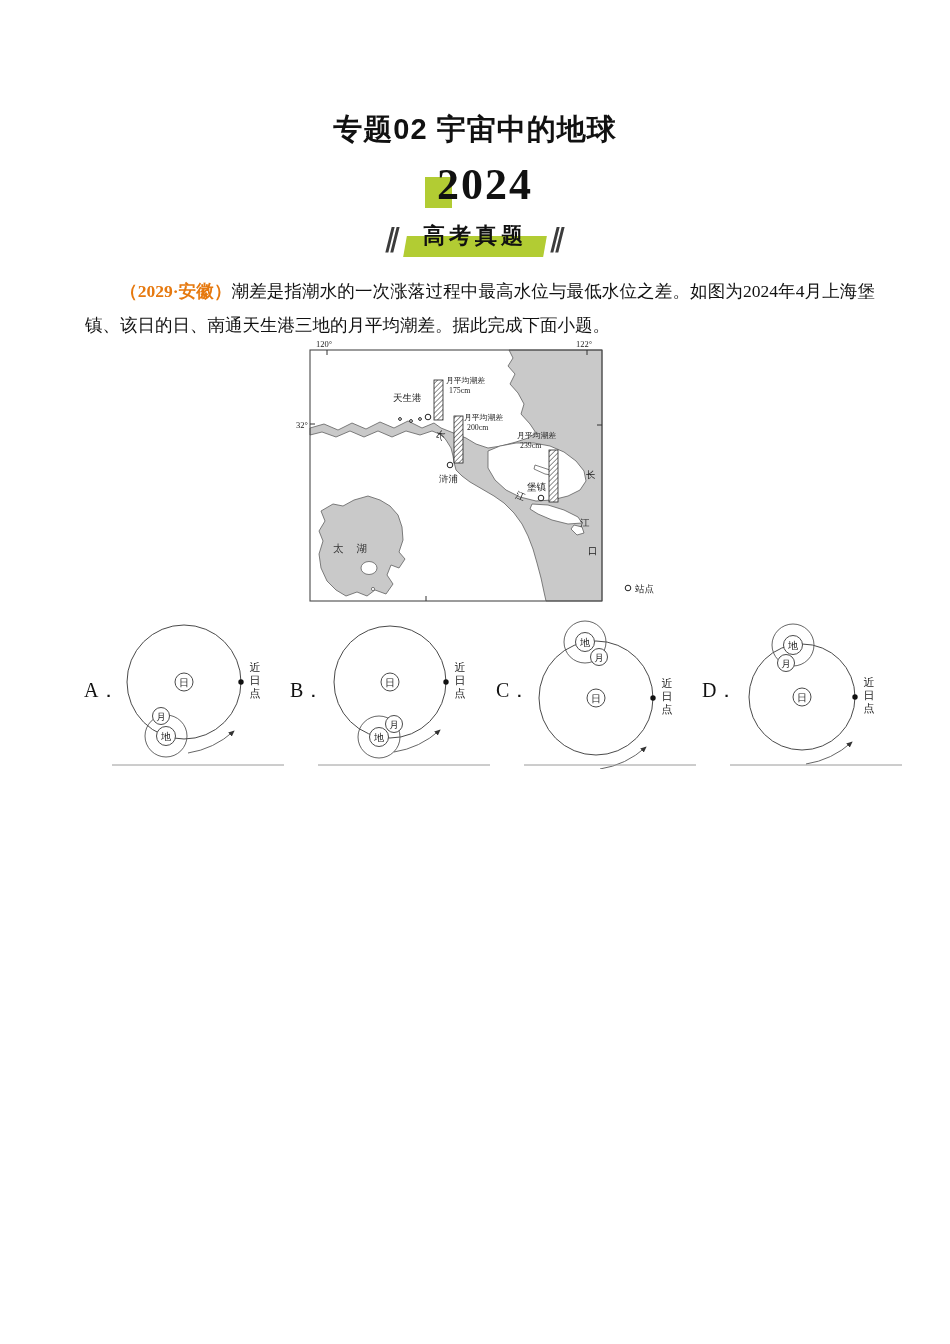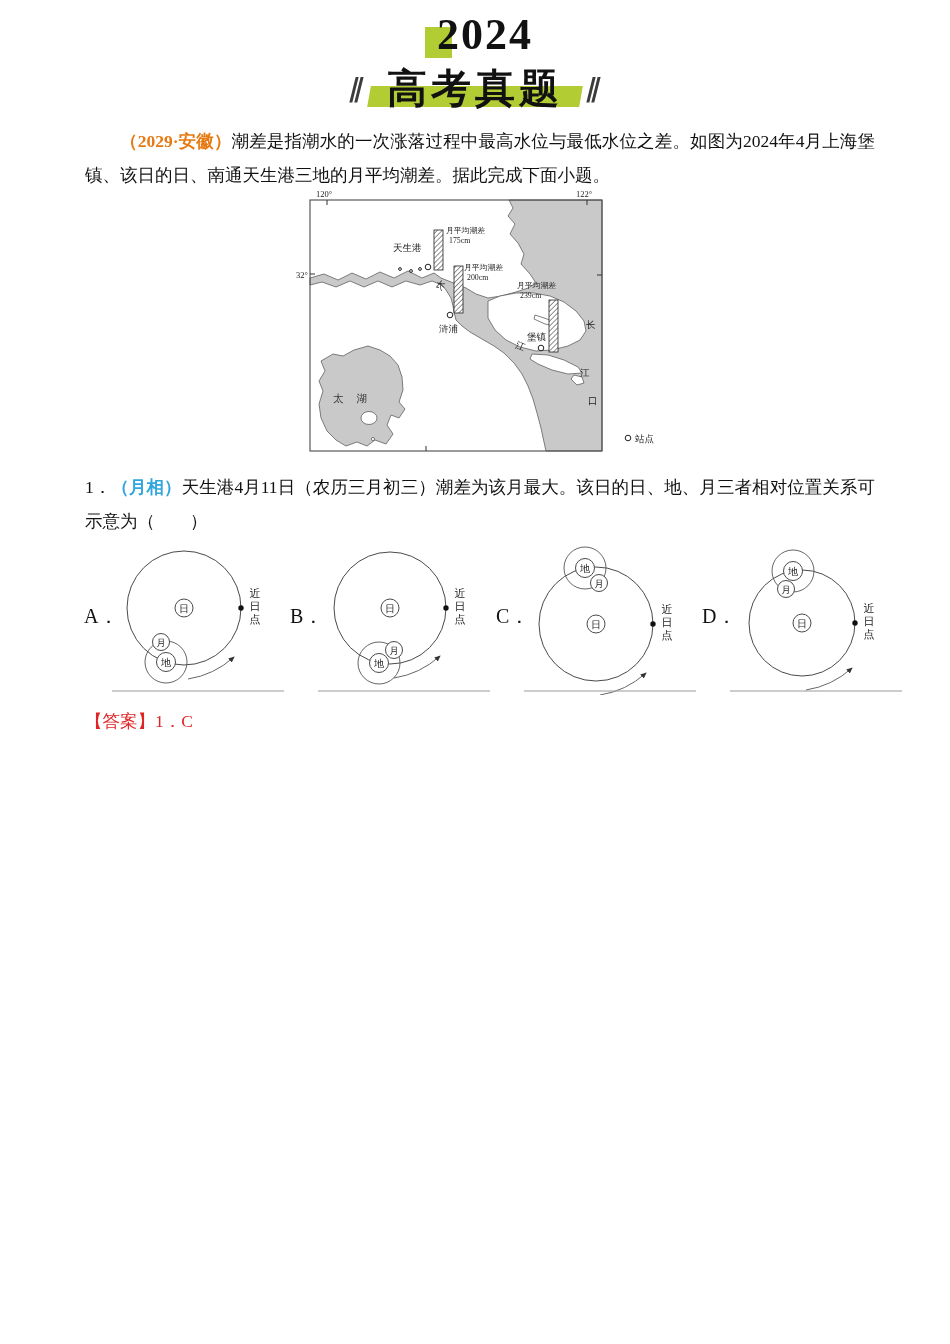--- a/index.html
+++ b/index.html
@@ -30,22 +30,22 @@
   }
   .badge-row{
     margin-top:4px;height:44px;display:flex;align-items:center;justify-content:center;gap:14px;
   }
   .slash-mark{
     font-size:26px;font-weight:bold;color:#3c3c3c;display:inline-block;
     transform:skewX(-14deg);font-family:"DejaVu Sans",sans-serif;
   }
   .exam-badge{
     position:relative;z-index:0;display:inline-block;padding:0 10px;
-    font-family:Liberation Sans, sans-serif;
-    font-size:40px;font-weight:bold;letter-spacing:4px;line-height:38px;
+    font-family:Liberation Mono, monospace;
+    font-size:22px;font-weight:bold;letter-spacing:4px;line-height:38px;
   }
   .exam-badge::after{
     content:"";position:absolute;z-index:-1;left:-8px;right:-8px;top:17px;height:21px;
     background:var(--green);transform:skewX(-10deg);
   }
   .para{
     margin:0 85px 0 85px;width:790px;font-size:17.5px;line-height:34px;text-align:justify;
   }
   .indent{text-indent:2em;}
   .first-para{margin-top:14px;}
@@ -75,20 +75,21 @@
   .ln{fill:none;stroke:#4a4a4a;stroke-width:1;}
   .thin{stroke-width:0.9;stroke:#555;}
   .stn2{fill:#fff;stroke:#4a4a4a;stroke-width:1;}
   .dia-txt{text-anchor:middle;fill:#222;}
 </style>
 </head>
 <body>
 
 <div class="page">
 
+  <div class="doc-title">专题02 宇宙中的地球</div>
 
   <div class="year-row">
     <span class="year-badge">2024</span>
   </div>
 
   <div class="badge-row">
     <span class="slash-mark">∥</span>
     <span class="exam-badge">高考真题</span>
     <span class="slash-mark">∥</span>
   </div>
@@ -164,23 +165,20 @@
       <text x="220" y="161" class="map-txt" transform="rotate(22 224 157)">江</text>
       <text x="290" y="140" class="map-txt">长</text>
       <text x="284" y="188" class="map-txt">江</text>
       <text x="292" y="216" class="map-txt">口</text>
 
       <circle class="stn" cx="332" cy="250" r="2.8"></circle>
       <text x="339" y="254" class="map-txt">站点</text>
     </svg>
   </div>
 
-  <p class="para q-para">
-    <span>1．</span><span class="tag-blue">（月相）</span><span>天生港4月11日（农历三月初三）潮差为该月最大。该日的日、地、月三者相对位置关系可示意为（　　）</span>
-  </p>
 
   <div class="options-row" id="options-row">
       <div class="opt">
         <span class="opt-label">A．</span>
         <svg width="176" height="157" viewBox="0 0 176 157">
           <circle cx="72" cy="70" r="57" class="ln"></circle>
           <circle cx="54" cy="124" r="21" class="ln thin"></circle>
           <path d="M 76,141 Q 102,137 122,119" class="ln thin" marker-end="url(#arw)"></path>
           <circle cx="129" cy="70" r="2.7" fill="#111"></circle>
           <text x="143" y="59" class="dia-txt" style="font-size:11px">近</text>
@@ -247,19 +245,16 @@
           <text x="72" y="88.8" class="dia-txt" style="font-size:10px">日</text>
           <circle cx="63" cy="33" r="9.5" class="stn2"></circle>
           <text x="63" y="36.8" class="dia-txt" style="font-size:10px">地</text>
           <circle cx="56" cy="51" r="8.5" class="stn2"></circle>
           <text x="56" y="54.5" class="dia-txt" style="font-size:9.5px">月</text>
           <line x1="0" y1="153" x2="172" y2="153" stroke="#9a9a9a" stroke-width="1"></line>
         </svg>
       </div>
     </div>
 
-  <p class="para red ans-line">
-    <span>【答案】</span><span>1．C</span>
-  </p>
 
 
 
 </div>
 
 </body></html>

